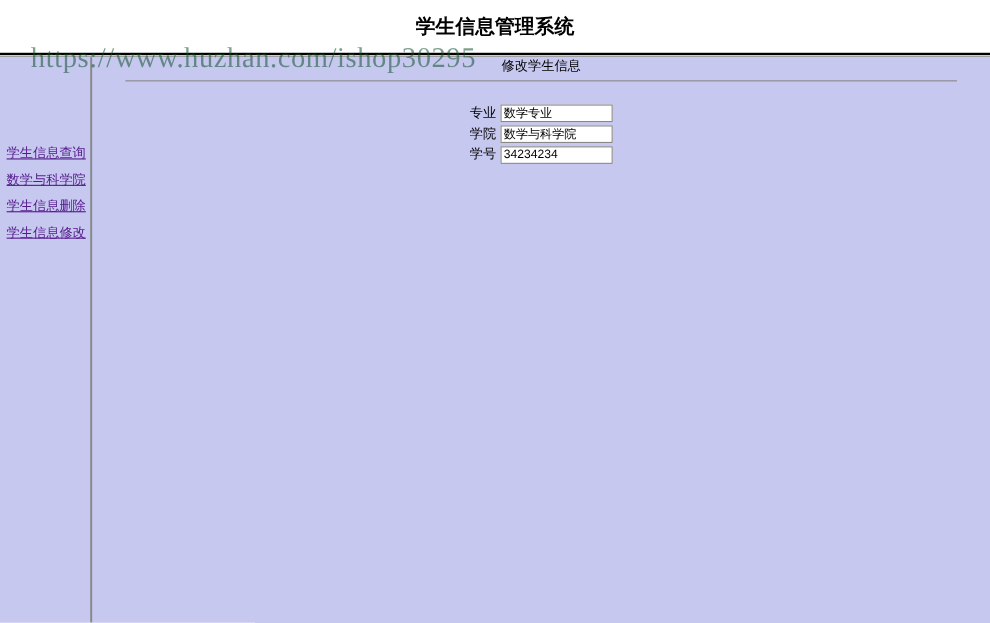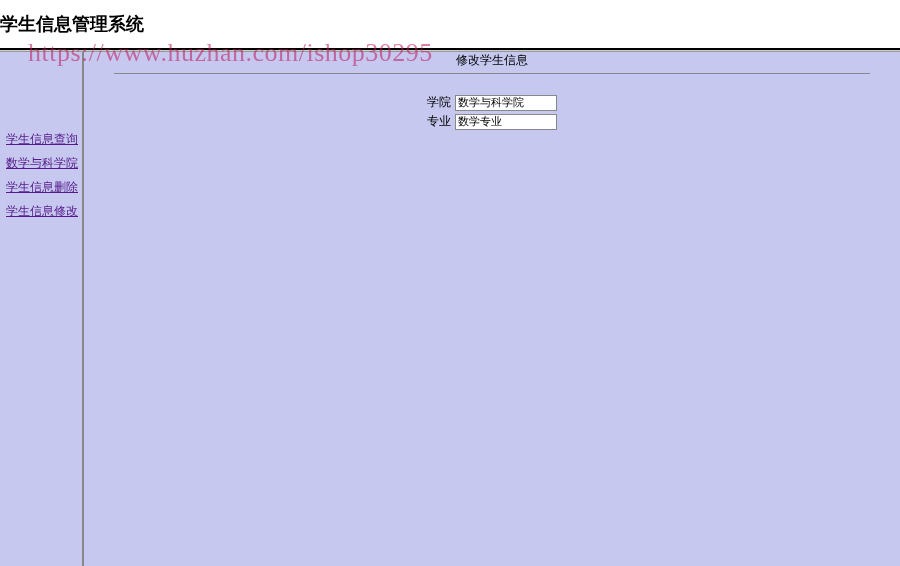--- a/index.html
+++ b/index.html
@@ -6,33 +6,34 @@
       margin: 0;
       padding: 0;
       box-sizing: border-box;
     }
     body {
       font-family: Arial, "Microsoft YaHei", SimSun, sans-serif;
       font-size: 12px;
       background: #fff;
     }
     .header {
+      text-align: center;
       padding: 12px 0;
       background: #fff;
     }
     .header h1 {
       font-size: 18px;
       font-weight: bold;
     }
     .watermark {
       position: absolute;
       top: 38px;
       left: 28px;
       font-size: 26px;
-      color: #be185d;
+      color: #14532d;
       font-family: "Times New Roman", serif;
       opacity: 0.55;
       z-index: 10;
       pointer-events: none;
       letter-spacing: 0.5px;
     }
     .divider-top {
       border-top: 2px solid #000;
       border-bottom: 1px solid #999;
       height: 4px;
@@ -126,23 +127,27 @@
     <a href="#">学生信息修改</a>
   </div>
 
   <div class="main">
     <div class="form-title">修改学生信息</div>
     <hr class="form-hr">
 
     <table class="form-table">
       <tbody>
           <tr>
+        <td class="label">专业</td>
+        <td><input type="text" value="数学专业" style=""></td>
+      </tr>
+      <tr>
         <td class="label">学院</td>
         <td><input type="text" value="数学与科学院" style=""></td>
       </tr>
       <tr>
-        <td class="label">专业</td>
-        <td><input type="text" value="数学专业" style=""></td>
+        <td class="label">学号</td>
+        <td><input type="text" value="34234234" style=""></td>
       </tr>
     </tbody>
       </table>
   </div>
 </div>
 
 </body></html>

